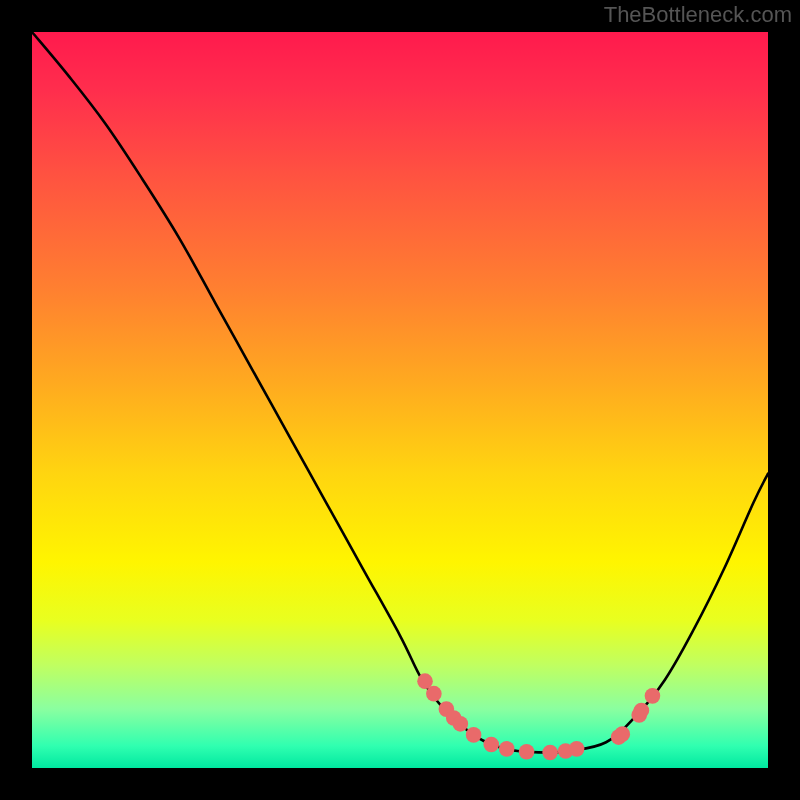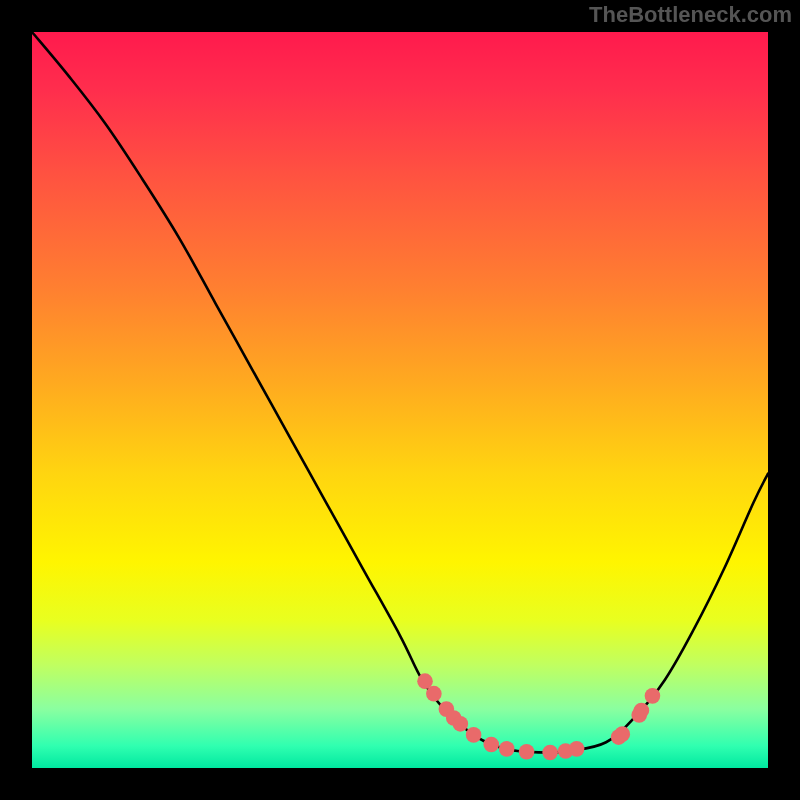--- a/index.html
+++ b/index.html
@@ -10,21 +10,21 @@
     position: relative;
     font-family: Arial, Helvetica, sans-serif;
     overflow: hidden;
   }
   .watermark {
     position: absolute;
     top: 2px;
     right: 8px;
     color: #555;
     font-size: 22px;
-    font-weight: 700;
+    font-weight: 400;
     z-index: 10;
   }
   .plot-wrap {
     position: absolute;
     left: 32px;
     top: 32px;
     width: 736px;
     height: 736px;
   }
   .plot-bg {

